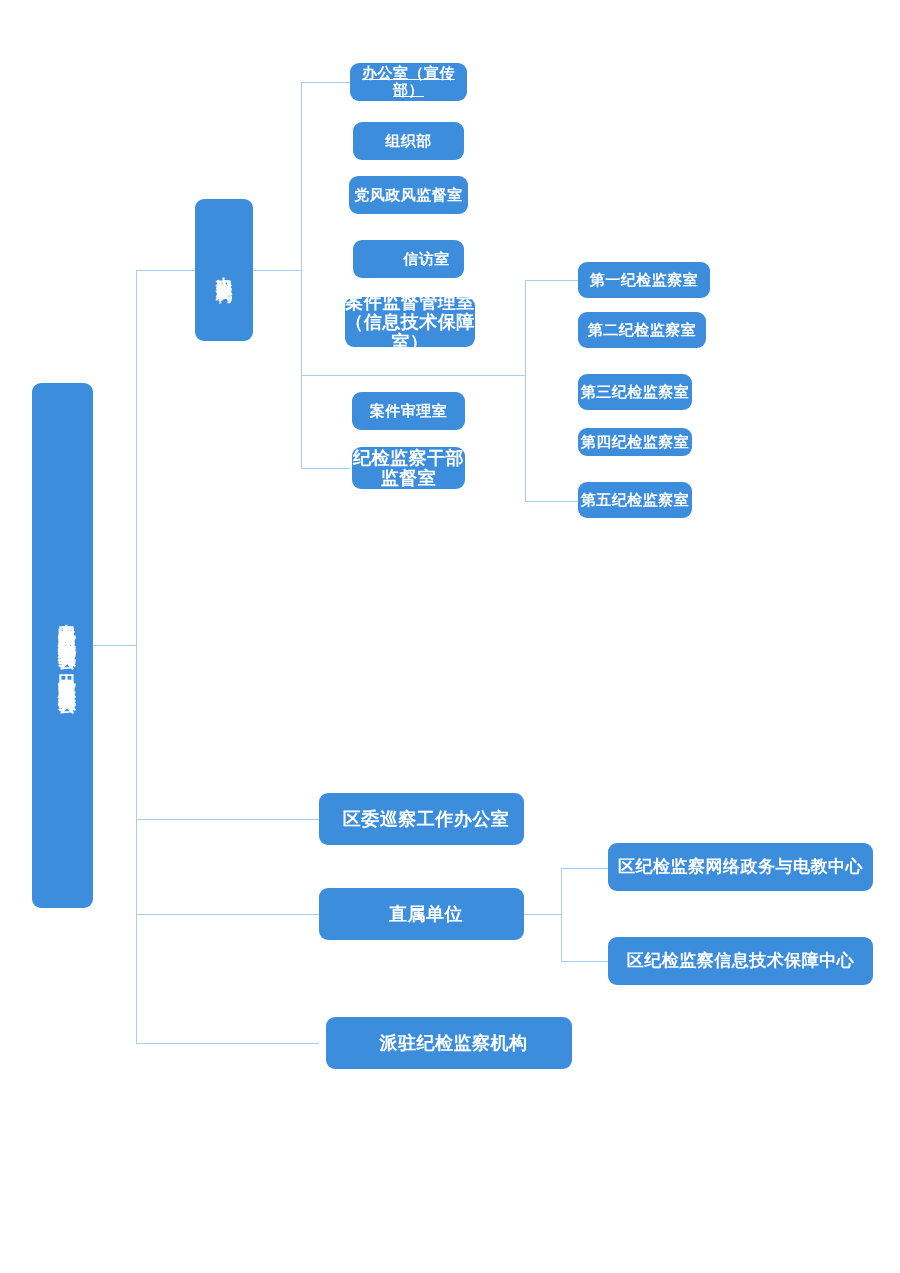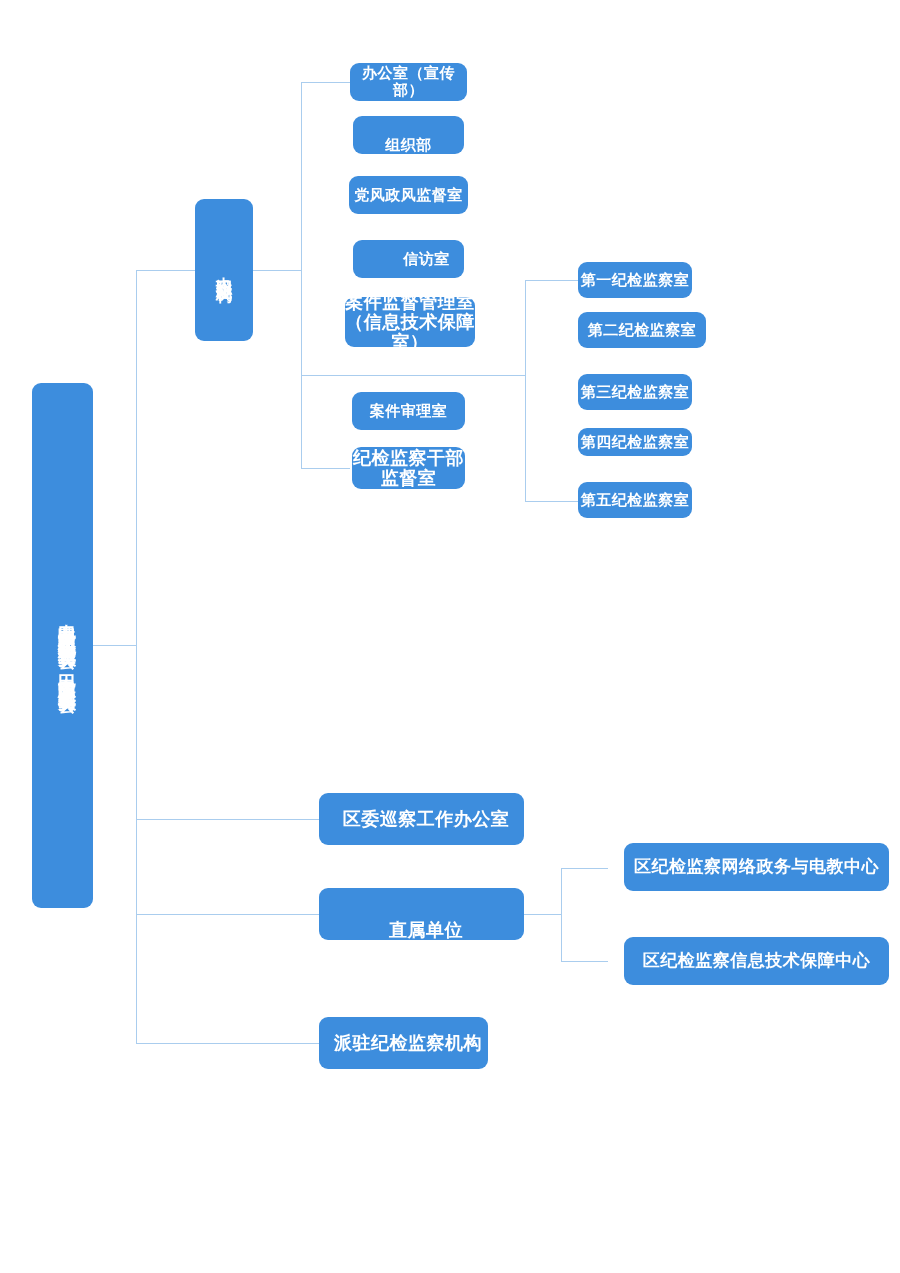--- a/index.html
+++ b/index.html
@@ -47,21 +47,21 @@
     letter-spacing:2px;
   }
   .node.vert span{
     writing-mode:vertical-rl;
     text-orientation:upright;
     white-space:pre-line;
   }
   .fs14{font-size:18px;}
   .fs15{font-size:15px;}
   .fs16{font-size:16px;}
-  .fs17{font-size:17px;margin-left:16px;}
+  .fs17{font-size:17px;}
   .fs18{font-size:18px;padding-left:9px;}
 </style>
 </head>
 <body>
 
 <div id="canvas">
 
   <div class="line h" style="left:93px; top:645px; width:43px;"></div>
 
   <div class="line v" style="left:136px; top:270px; height:774px;"></div>
@@ -96,25 +96,25 @@
   <div class="line h" style="left:561px; top:961px; width:47px;"></div>
 
   <div class="node vert fs18" style="left:32px; top:383px; width:61px; height:525px;">
     <span>中共巴中市恩阳区纪律检查委员会  巴中市恩阳区监察委员会</span>
   </div>
 
   <div class="node vert fs16" style="left:195px; top:199px; width:58px; height:142px;">
     <span>内设职能机构</span>
   </div>
 
-  <div class="node fs15" style="left:350px; top:63px; width:117px; height:38px;">
+  <div class="node fs15" style="left:350px; top:63px; width:117px; height:38px;text-decoration:underline;">
     <span>办公室（宣传部）</span>
   </div>
 
-  <div class="node fs15" style="left:353px; top:116px; width:111px; height:38px;align-items:flex-end;">
+  <div class="node fs15" style="left:353px; top:122px; width:111px; height:38px;">
     <span>组织部</span>
   </div>
 
   <div class="node fs15" style="left:349px; top:176px; width:119px; height:38px;">
     <span>党风政风监督室</span>
   </div>
 
   <div class="node fs15" style="left:353px; top:240px; width:111px; height:38px;padding-left:36px;">
     <span>信访室</span>
   </div>
@@ -126,21 +126,21 @@
 
   <div class="node fs15" style="left:352px; top:392px; width:113px; height:38px;text-align:right;">
     <span>案件审理室</span>
   </div>
 
   <div class="node fs14" style="left:352px; top:447px; width:113px; height:42px;">
     <span>纪检监察干部
 监督室</span>
   </div>
 
-  <div class="node fs15" style="left:578px; top:262px; width:114px; height:36px;">
+  <div class="node fs15" style="left:578px; top:262px; width:132px; height:36px;">
     <span>第一纪检监察室</span>
   </div>
 
   <div class="node fs15" style="left:578px; top:312px; width:128px; height:36px;">
     <span>第二纪检监察室</span>
   </div>
 
   <div class="node fs15" style="left:578px; top:374px; width:114px; height:36px;">
     <span>第三纪检监察室</span>
   </div>
@@ -150,25 +150,25 @@
   </div>
 
   <div class="node fs15" style="left:578px; top:482px; width:114px; height:36px;">
     <span>第五纪检监察室</span>
   </div>
 
   <div class="node fs18" style="left:319px; top:793px; width:205px; height:52px;">
     <span>区委巡察工作办公室</span>
   </div>
 
-  <div class="node fs18" style="left:319px; top:888px; width:205px; height:52px;align-items:flex-end;">
+  <div class="node fs18" style="left:319px; top:888px; width:205px; height:52px;">
     <span>直属单位</span>
   </div>
 
-  <div class="node fs18" style="left:319px; top:1017px; width:169px; height:52px;">
+  <div class="node fs18" style="left:326px; top:1017px; width:246px; height:52px;">
     <span>派驻纪检监察机构</span>
   </div>
 
   <div class="node fs17" style="left:608px; top:843px; width:265px; height:48px;">
     <span>区纪检监察网络政务与电教中心</span>
   </div>
 
   <div class="node fs17" style="left:608px; top:937px; width:265px; height:48px;">
     <span>区纪检监察信息技术保障中心</span>
   </div>

